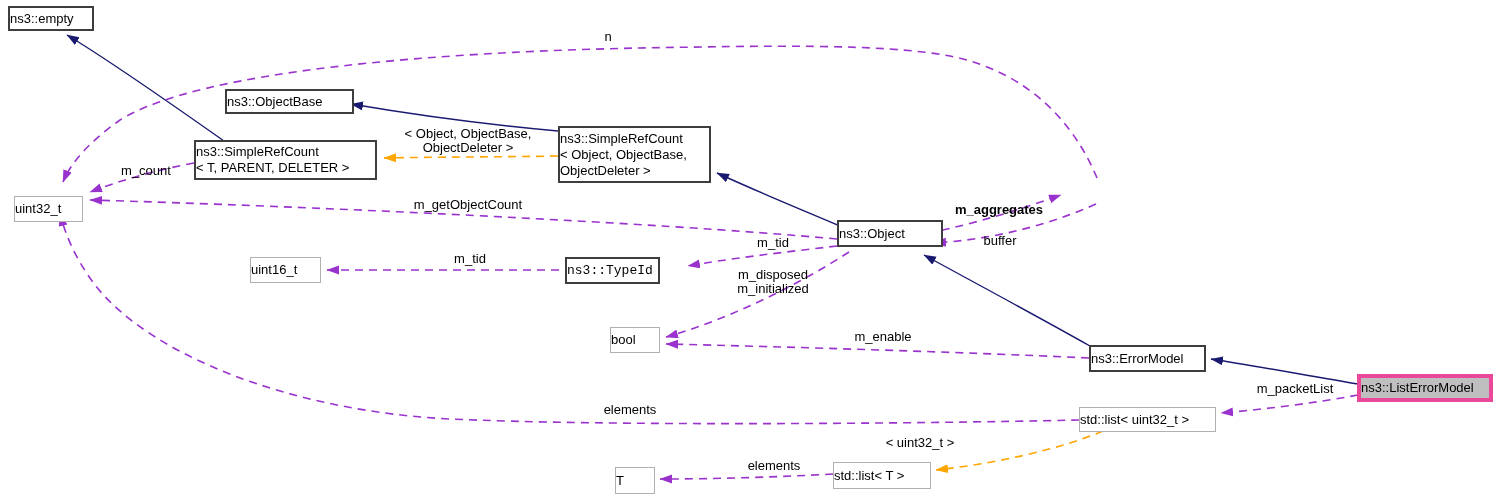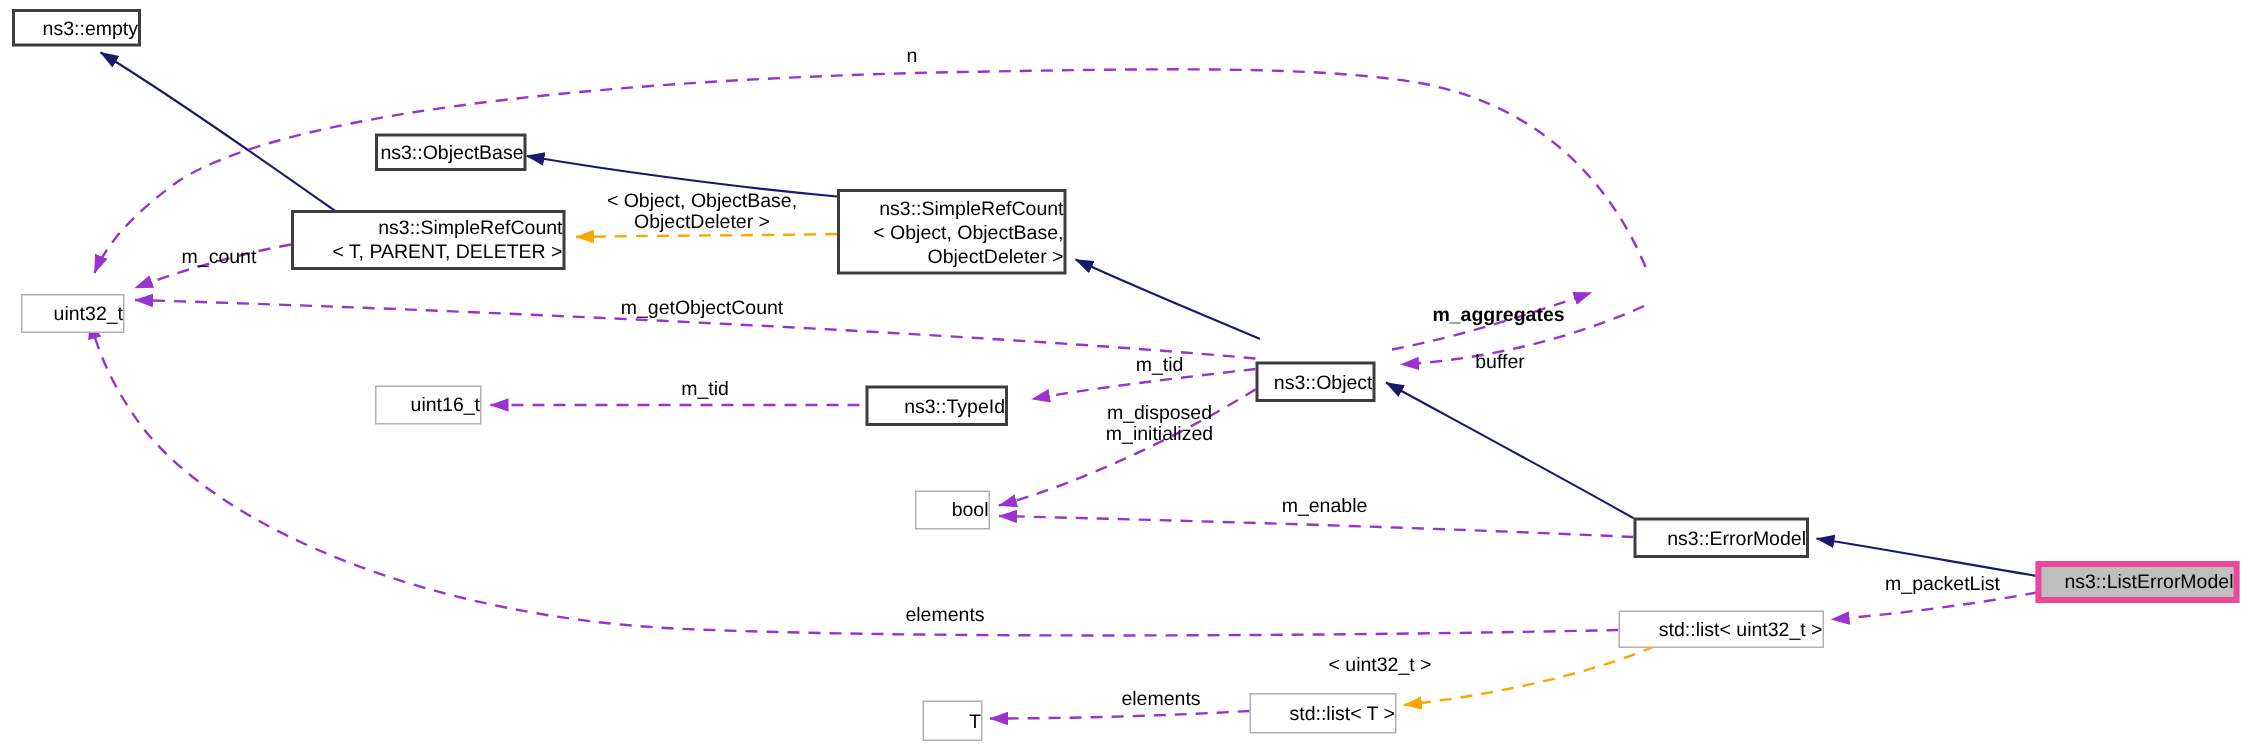--- a/index.html
+++ b/index.html
@@ -23,21 +23,21 @@
   .node {
     position: absolute;
     box-sizing: border-box;
     background: #ffffff;
     border: 1px solid #b0b0b0;
     color: #000000;
     font-size: 13px;
     line-height: 16px;
     display: flex;
     flex-direction: column;
-    align-items: flex-end;
+    align-items: flex-start;
     justify-content: center;
     text-align: center;
     white-space: nowrap;
     z-index: 2;
   }
   .node.doc { border: 2px solid #3d3d3d; }
   .node.current { border: 4px solid #ec4899; background: #bfbfbf; }
   .node span { display: block; }
   .elabel {
     position: absolute;
@@ -95,45 +95,45 @@
     <g fill="none" stroke="#ffa500" stroke-width="1.6" stroke-dasharray="8,6">
       <path d="M 558,156 C 500,157 430,157 384,158" marker-end="url(#arrOrange)"></path>
       <path d="M 1103,431 C 1055,451 991,464 936,470" marker-end="url(#arrOrange)"></path>
     </g>
   </svg>
 
   <div class="node doc" style="left:8px; top:6px; width:86px; height:25px;">
     <span>ns3::empty</span>
   </div>
 
-  <div class="node doc" style="left:225px; top:89px; width:101px; height:25px;margin-left:25px;">
+  <div class="node doc" style="left:225px; top:89px; width:129px; height:25px;">
     <span>ns3::ObjectBase</span>
   </div>
 
   <div class="node doc" style="left:194px; top:140px; width:183px; height:40px;">
     <span>ns3::SimpleRefCount</span>
     <span>&lt; T, PARENT, DELETER &gt;</span>
   </div>
 
   <div class="node" style="left:14px; top:185px; width:69px; height:26px;margin-top:11px;">
     <span>uint32_t</span>
   </div>
 
   <div class="node doc" style="left:558px; top:126px; width:153px; height:57px;">
     <span>ns3::SimpleRefCount</span>
     <span>&lt; Object, ObjectBase,</span>
     <span>ObjectDeleter &gt;</span>
   </div>
 
 
-  <div class="node doc" style="left:837px; top:241px; width:80px; height:27px;">
+  <div class="node doc" style="left:837px; top:220px; width:106px; height:27px;">
     <span>ns3::Object</span>
   </div>
 
-  <div class="node doc" style="left:577px; top:257px; width:95px; height:27px;">
+  <div class="node doc" style="left:565px; top:257px; width:95px; height:27px;font-family:Liberation Mono, monospace;">
     <span>ns3::TypeId</span>
   </div>
 
   <div class="node" style="left:250px; top:257px; width:71px; height:26px;">
     <span>uint16_t</span>
   </div>
 
   <div class="node" style="left:610px; top:327px; width:50px; height:26px;">
     <span>bool</span>
   </div>

